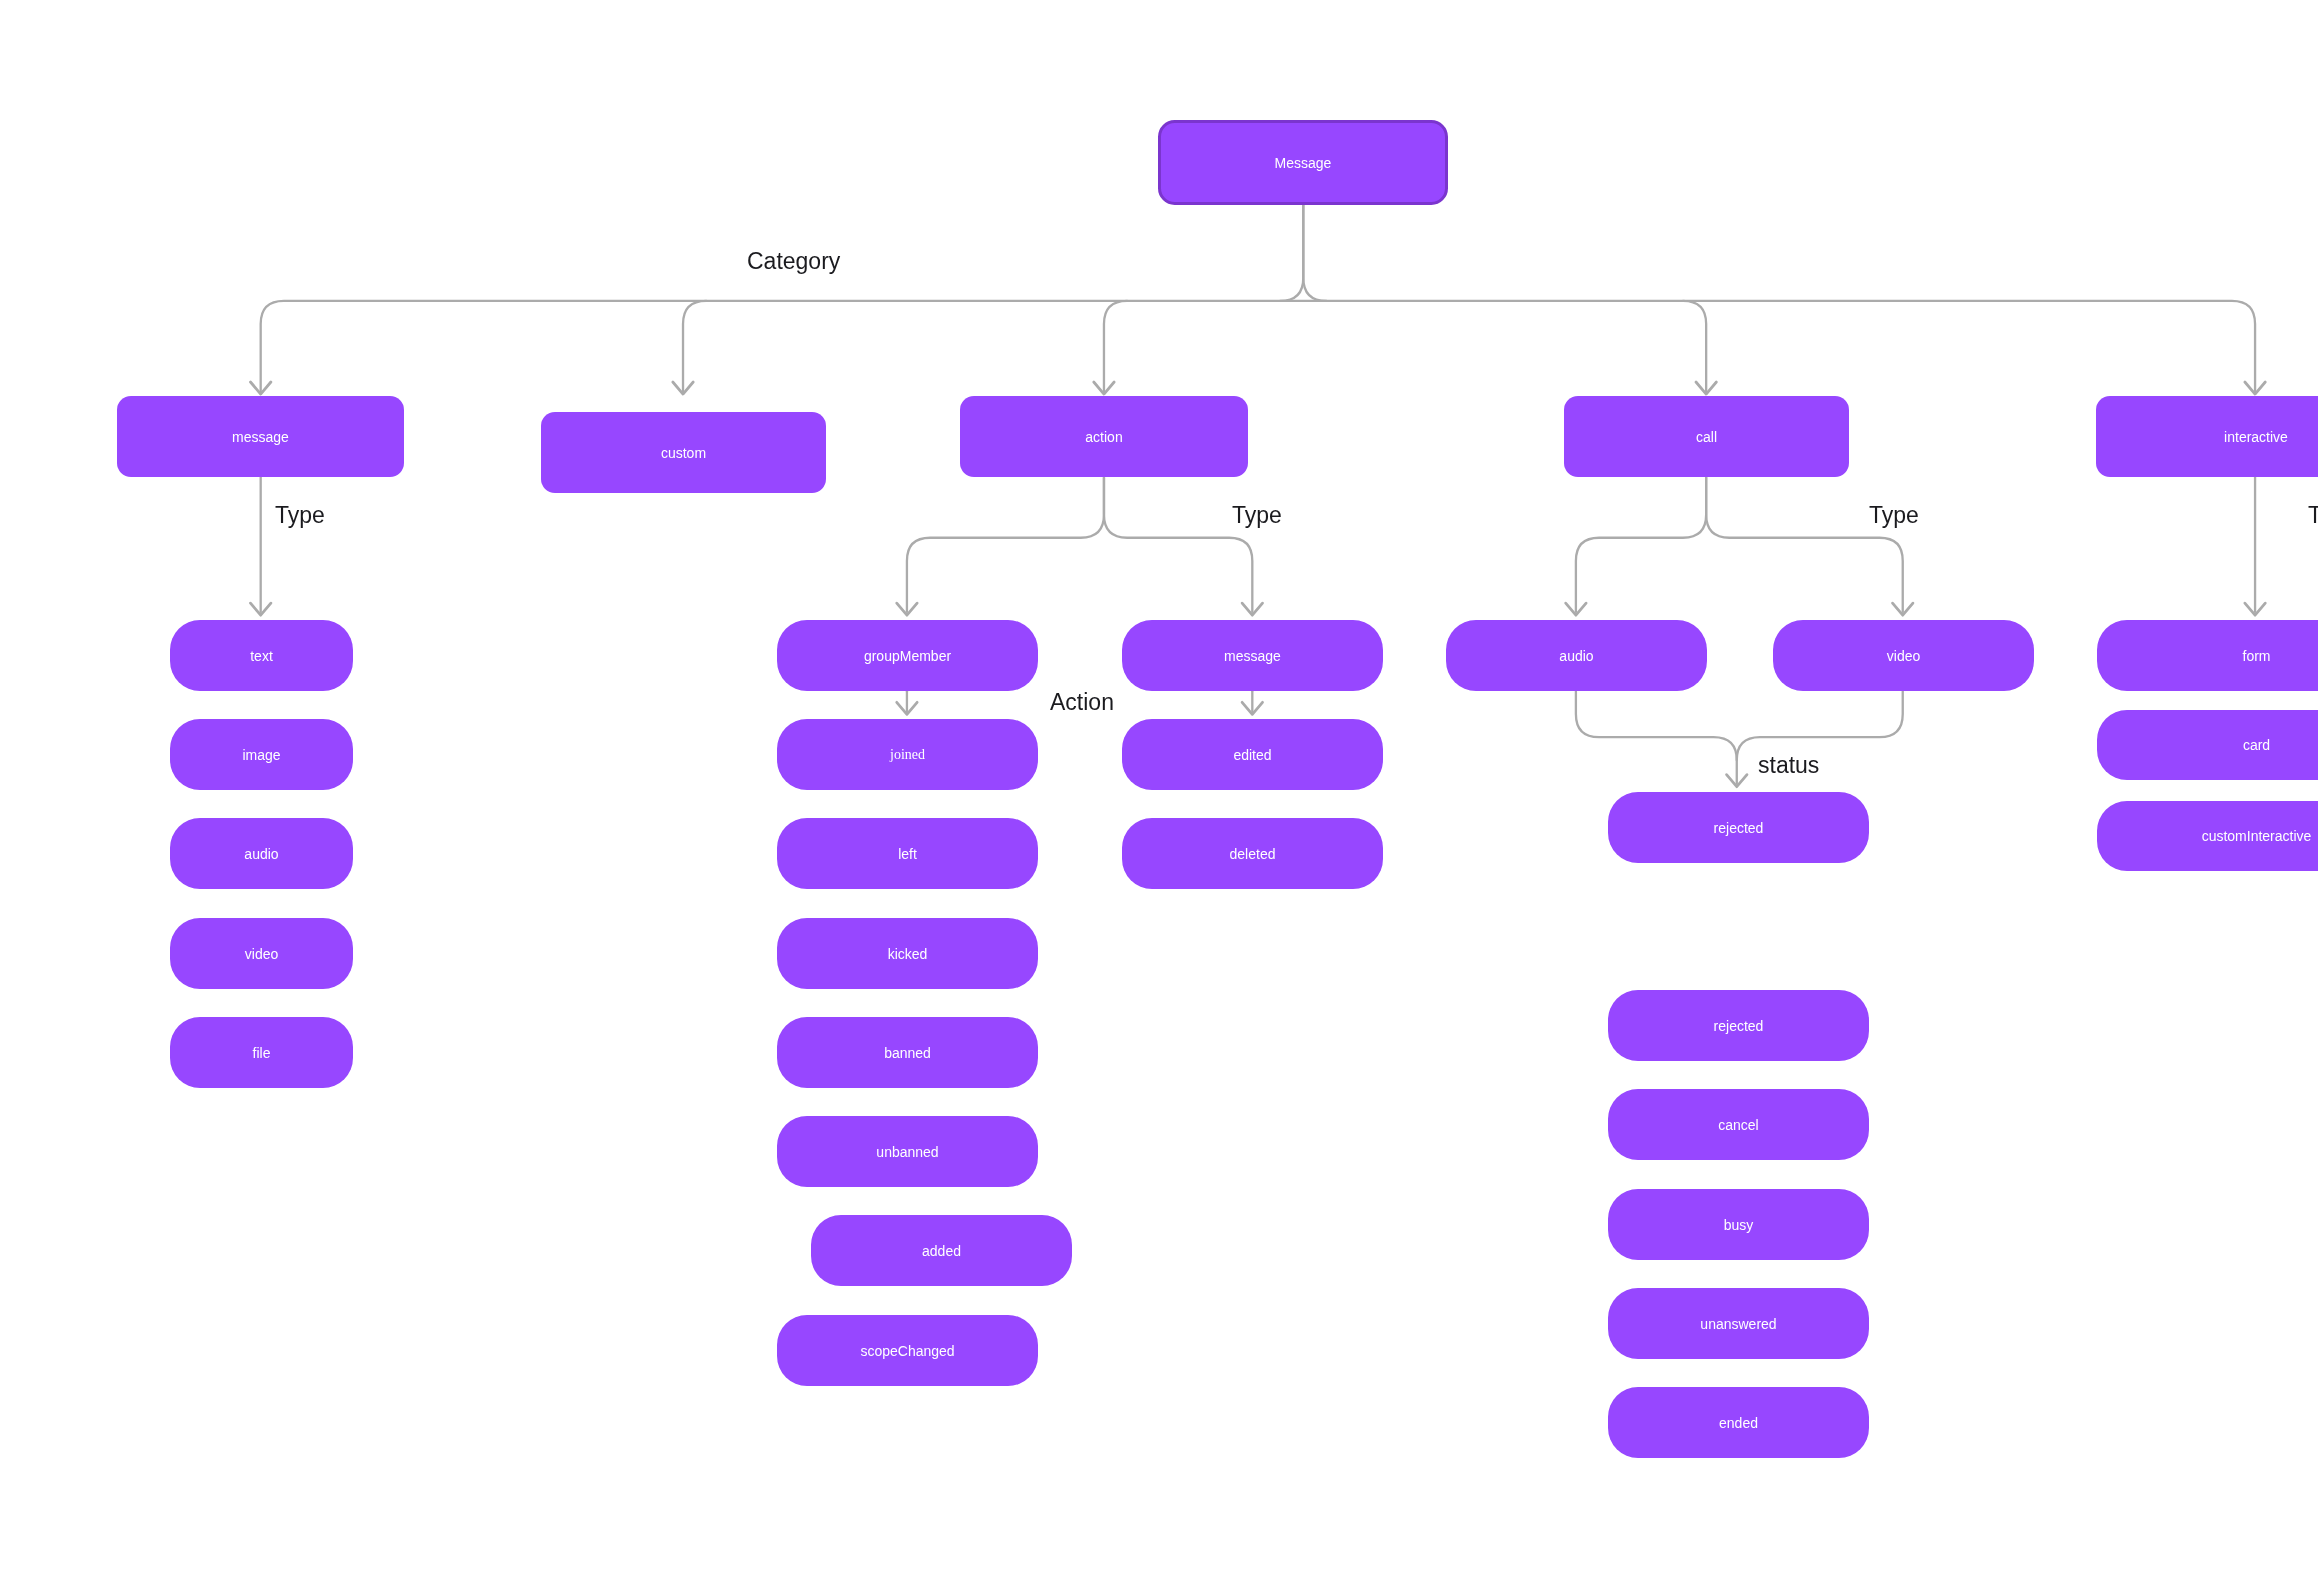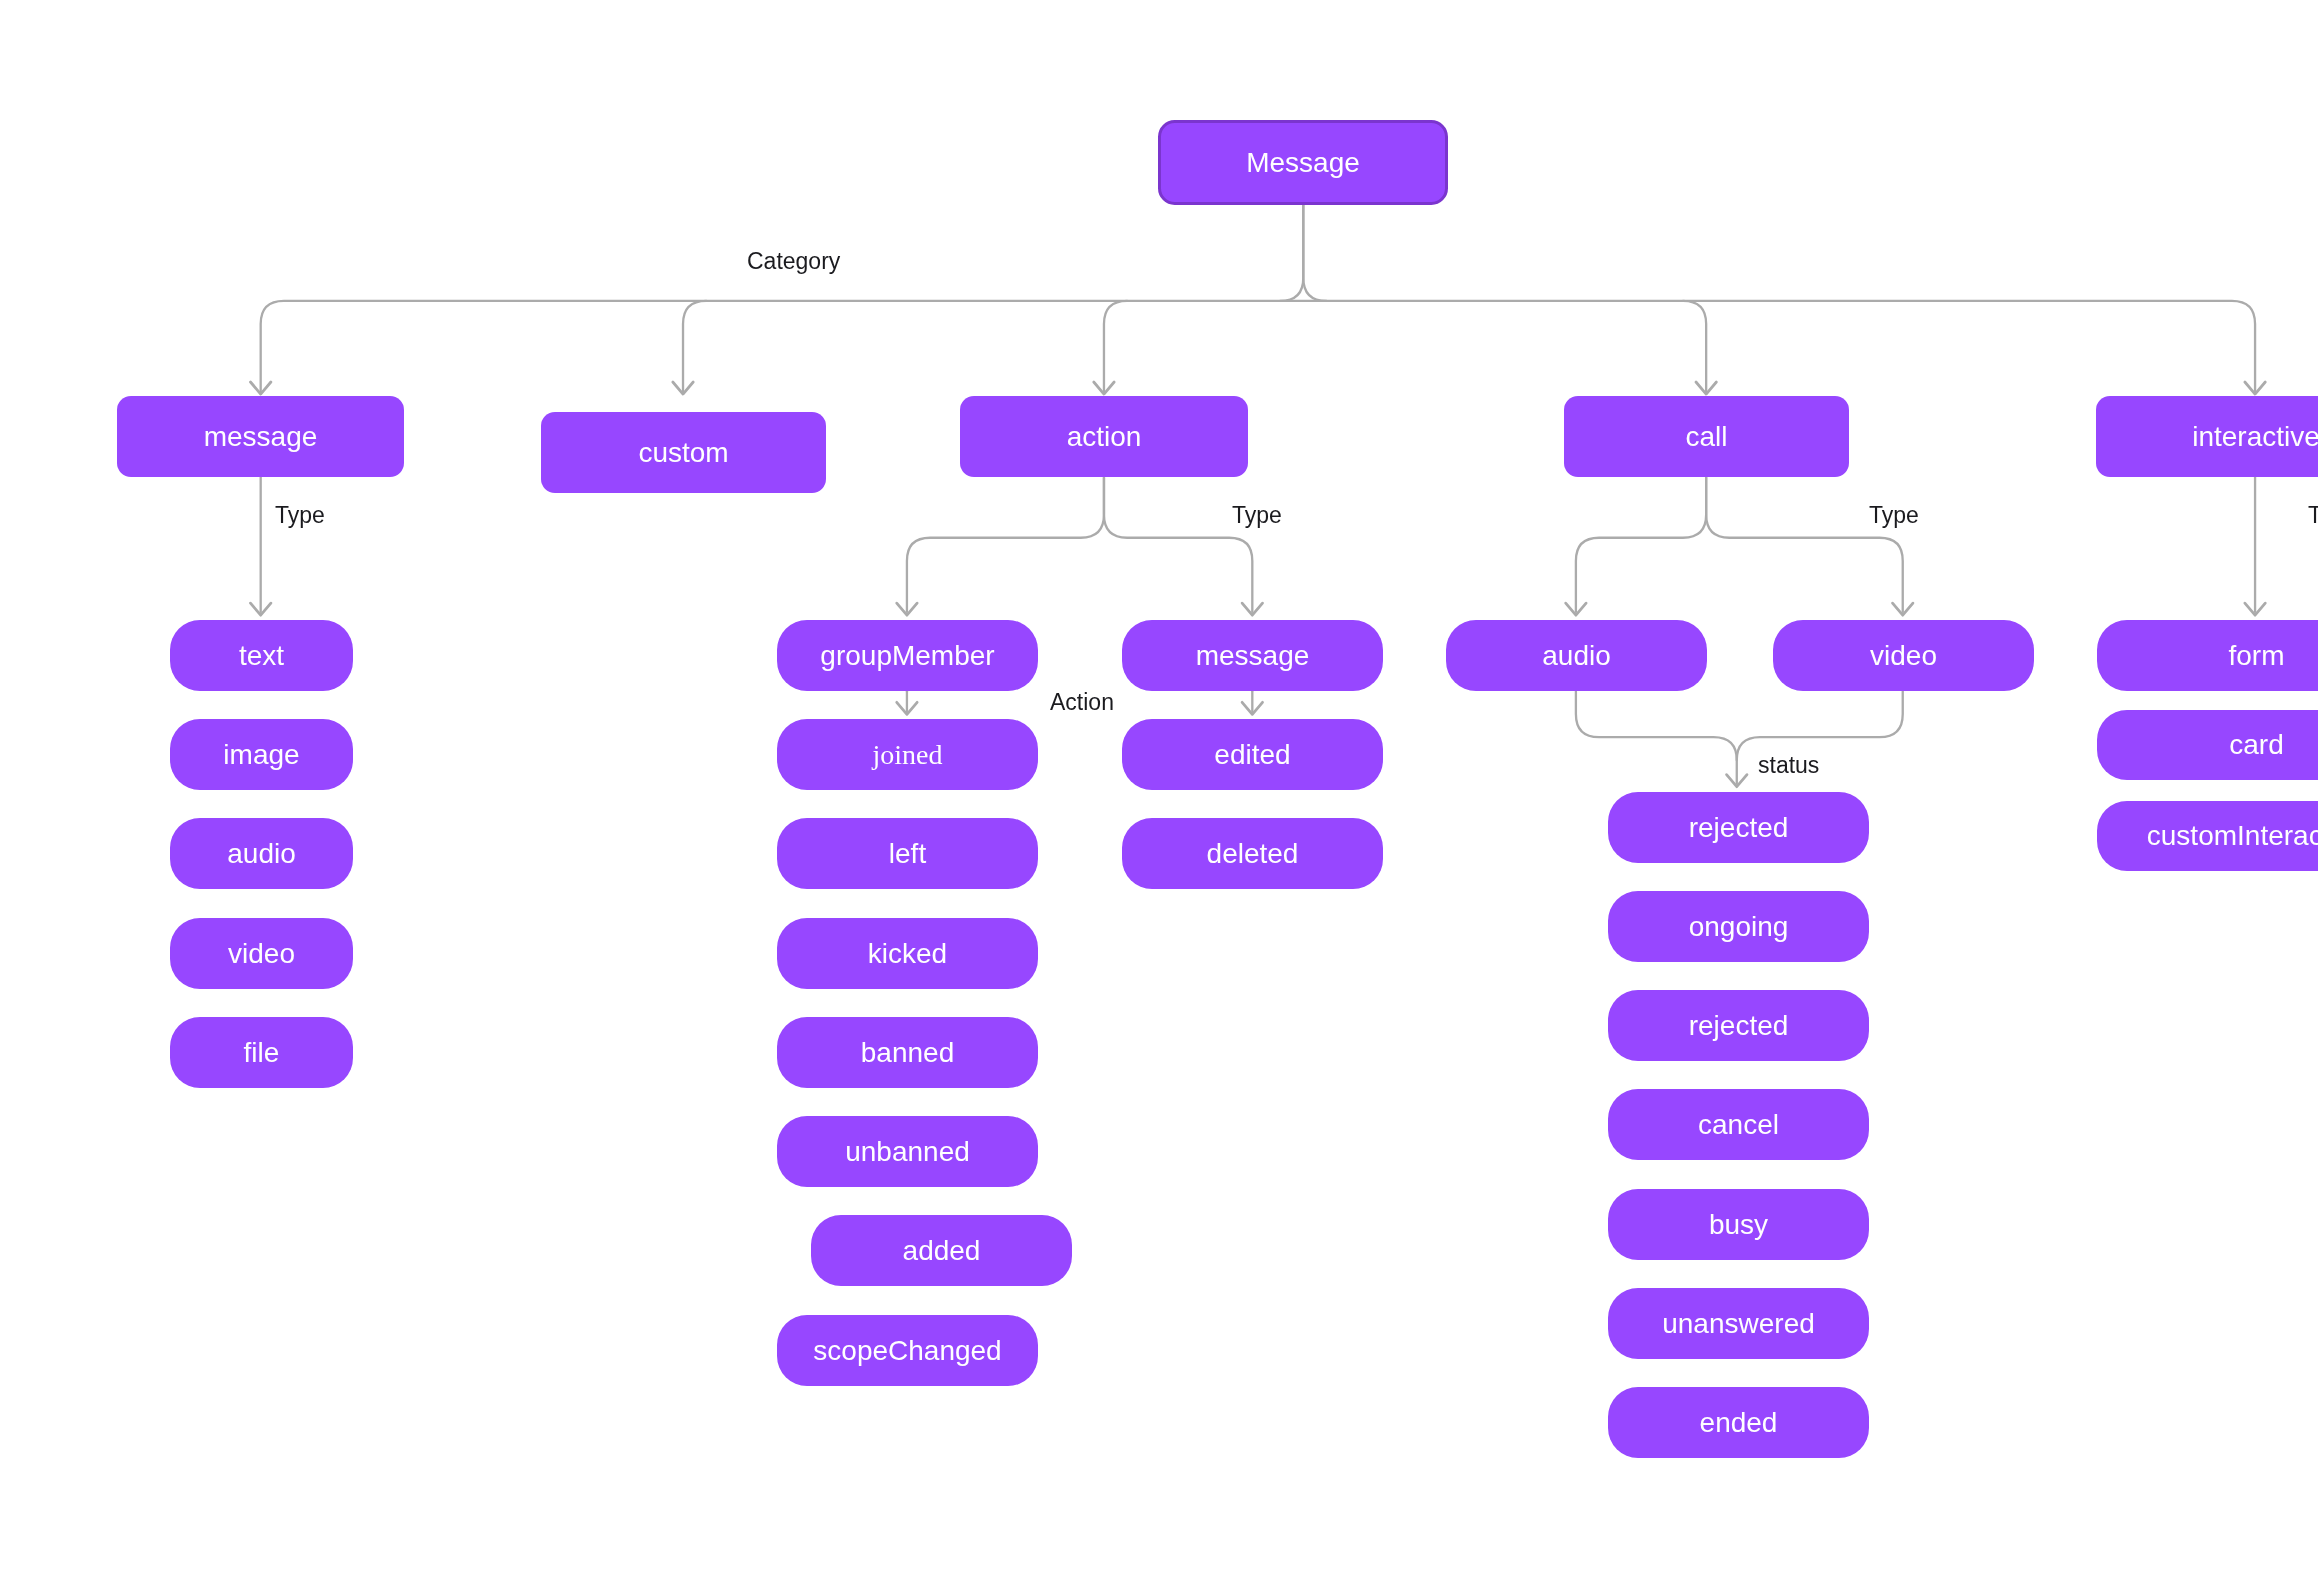--- a/index.html
+++ b/index.html
@@ -11,21 +11,21 @@
     --background:#FFFFFF;
   }
   html,body{margin:0;padding:0;background:var(--background);}
   body{width:2538px;height:1579px;position:relative;overflow:hidden;
        font-family:"Liberation Sans", sans-serif;}
   .canvas{position:absolute;inset:0;}
   svg.edge-layer{position:absolute;left:0;top:0;pointer-events:none;}
   .edge{fill:none;stroke:var(--connector);stroke-width:5;stroke-linecap:round;stroke-linejoin:round;}
   .arrow{stroke-width:6;}
   .node{position:absolute;display:flex;align-items:center;justify-content:center;
-        background:var(--node-fill);color:var(--node-text);font-size:28px;
+        background:var(--node-fill);color:var(--node-text);font-size:14px;
         box-sizing:border-box;white-space:nowrap;}
   .root-box{border:3.7px solid var(--root-border);border-radius:16.7px;}
   .box{border-radius:14px;}
   .pill{border-radius:30px;}
   .elabel{position:absolute;color:var(--label-text);font-size:23px;font-weight:500;
           line-height:26px;white-space:nowrap;}
   .centered{transform:translateX(-50%);}
 </style>
 </head>
 <body>
@@ -108,21 +108,20 @@
   <div class="node pill" style="left:811px;top:1215px;width:261px;height:71px;">added</div>
   <div class="node pill" style="left:777px;top:1315px;width:261px;height:71px;">scopeChanged</div>
 
   <div class="node pill" style="left:1122px;top:719px;width:261px;height:71px;">edited</div>
   <div class="node pill" style="left:1122px;top:818px;width:261px;height:71px;">deleted</div>
 
   <div class="node pill" style="left:1446px;top:620px;width:261px;height:71px;">audio</div>
   <div class="node pill" style="left:1773px;top:620px;width:261px;height:71px;">video</div>
 
   <div class="node pill" style="left:1608px;top:792px;width:261px;height:71px;">rejected</div>
-  <div class="node pill" style="left:1608px;top:891px;width:261px;height:71px;">ongoing</div>
   <div class="node pill" style="left:1608px;top:1089px;width:261px;height:71px;">cancel</div>
   <div class="node pill" style="left:1608px;top:990px;width:261px;height:71px;">rejected</div>
   <div class="node pill" style="left:1608px;top:1189px;width:261px;height:71px;">busy</div>
   <div class="node pill" style="left:1608px;top:1288px;width:261px;height:71px;">unanswered</div>
   <div class="node pill" style="left:1608px;top:1387px;width:261px;height:71px;">ended</div>
 
   <div class="node pill" style="left:2097px;top:620px;width:319px;height:71px;">form</div>
   <div class="node pill" style="left:2097px;top:710px;width:319px;height:70px;">card</div>
   <div class="node pill" style="left:2097px;top:801px;width:319px;height:70px;">customInteractive</div>
 

